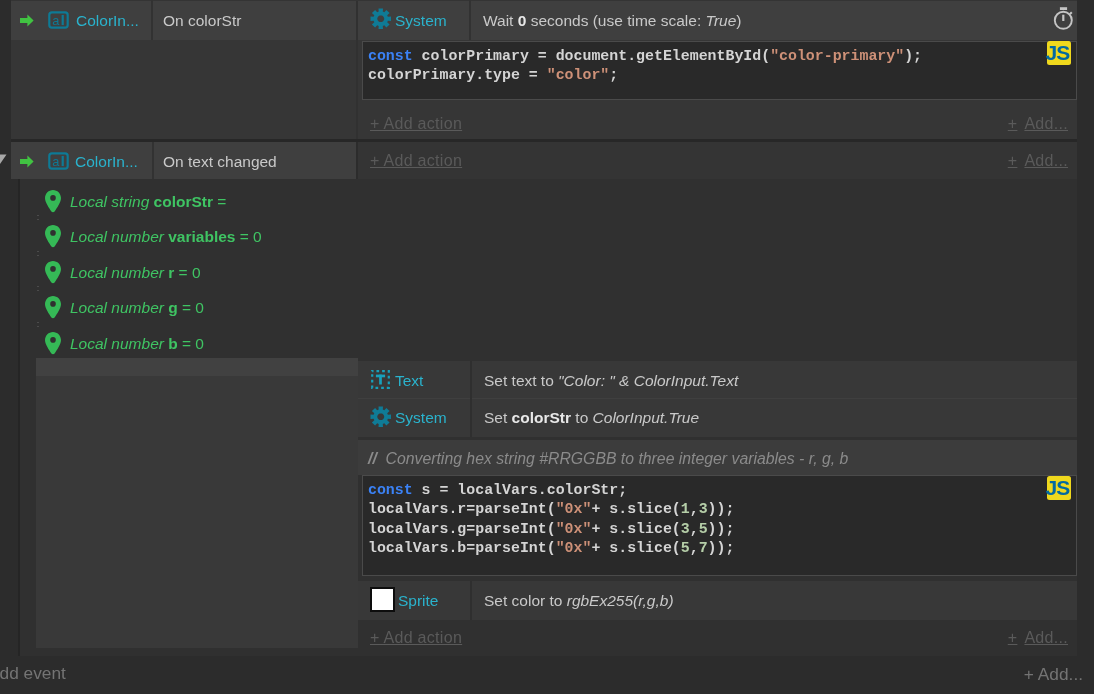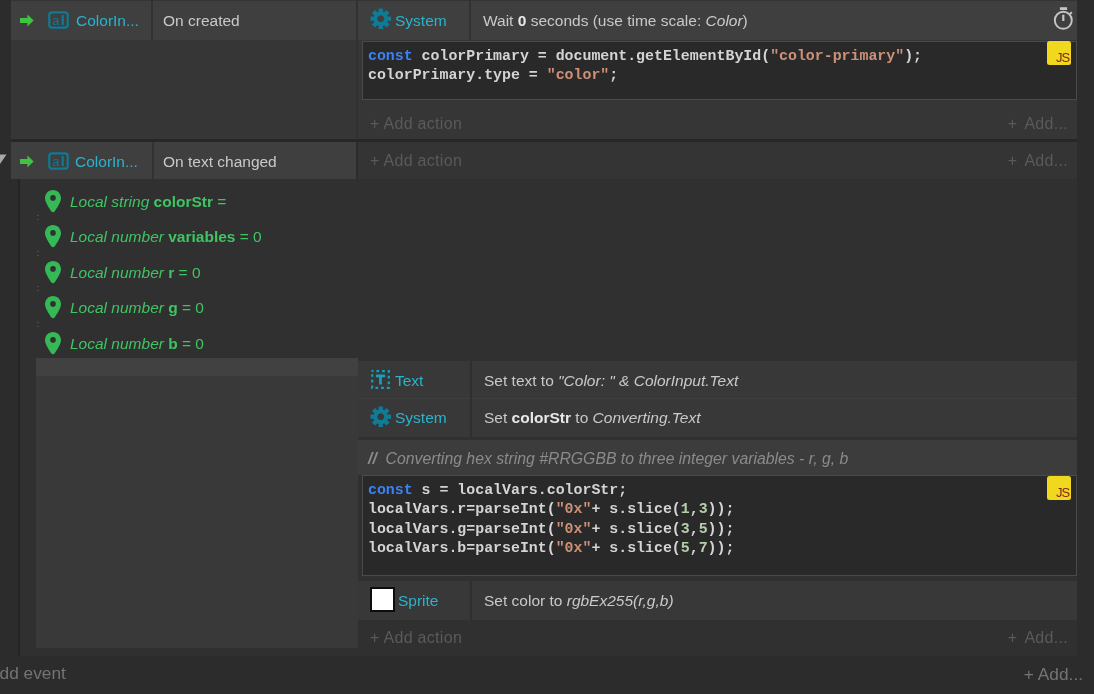--- a/index.html
+++ b/index.html
@@ -7,23 +7,23 @@
        font-family:"Liberation Sans",sans-serif;font-size:15.5px;color:#c9c9c9;}
   .abs{position:absolute;}
   .teal{color:#2ab3cd;}
   .hdr{background:#3f3f3f;}
   .body1{background:#363636;}
   .code{background:#292929;border:1px solid #4a4a4a;font-family:"Liberation Mono",monospace;
         font-size:14.9px;font-weight:700;line-height:19.4px;color:#d4d4d4;white-space:pre;}
   .kw{color:#3b82f6;font-weight:700;}
   .str{color:#ce9178;}
   .num{color:#b5cea8;}
-  .faint{color:#5a5a5a;font-size:16px;letter-spacing:0.3px;}
+  .faint{color:#5a5a5a;font-size:16px;letter-spacing:0.3px;text-decoration:underline;}
   .jsbadge{position:absolute;width:24px;height:24px;background:#efd81d;border-radius:2.5px;}
-  .jsbadge span{position:absolute;right:1.5px;bottom:0px;color:#7f1d1d;font-weight:normal;font-size:13px;letter-spacing:-0.8px;}
+  .jsbadge span{position:absolute;right:1.5px;bottom:0px;color:#0369a1;font-weight:bold;font-size:21px;letter-spacing:-0.8px;}
   .it{font-style:italic;}
   .b{font-weight:bold;color:#e8e8e8;}
   .green{color:#3fc463;}
 </style>
 </head>
 <body>
 
 <div class="abs body1" style="left:11px;top:0;width:1066px;height:139px;"></div>
 <div class="abs hdr" style="left:11px;top:0;width:1066px;height:40px;"></div>
 
@@ -34,28 +34,28 @@
 <svg class="abs" style="left:20px;top:14px;" width="14" height="13" viewBox="0 0 14 13">
     <polygon points="0,4.1 7.4,4.1 7.4,0.6 13.6,6.5 7.4,12.4 7.4,8.9 0,8.9" fill="#41c342"></polygon>
   </svg>
 <svg class="abs" style="left:48px;top:10.5px;" width="21" height="18" viewBox="0 0 21 18">
   <rect x="1.3" y="1.3" width="18.4" height="15.4" rx="2.6" fill="none" stroke="#0e7a95" stroke-width="2.2"></rect>
   <text x="4.3" y="13.6" font-family="Liberation Sans" font-size="12.8" fill="#0e7a95">a</text>
   <rect x="13.6" y="3.9" width="2.2" height="10.2" fill="#0e7a95"></rect>
 </svg>
 <div class="abs teal" style="left:76px;top:12px;">ColorIn...</div>
 <div class="abs" style="left:151px;top:0;width:2px;height:40px;background:#323232;"></div>
-<div class="abs" style="left:163px;top:12px;">On created</div>
+<div class="abs" style="left:163px;top:12px;">On colorStr</div>
 
 <svg class="abs" style="left:370px;top:8px;" width="21.5" height="21.5" viewBox="0 0 21.5 21.5">
     <path fill-rule="evenodd" fill="#0f7b96" d="M8.5 0.5L13.0 0.5L12.8 3.6L14.3 4.3L16.4 1.9L19.6 5.1L17.2 7.2L17.9 8.7L21.0 8.5L21.0 13.0L17.9 12.8L17.2 14.3L19.6 16.4L16.4 19.6L14.3 17.2L12.8 17.9L13.0 21.0L8.5 21.0L8.7 17.9L7.2 17.2L5.1 19.6L1.9 16.4L4.3 14.3L3.6 12.8L0.5 13.0L0.5 8.5L3.6 8.7L4.3 7.2L1.9 5.1L5.1 1.9L7.2 4.3L8.7 3.6Z M14.15 10.75L14.1 10.0L13.9 9.4L13.5 8.8L13.0 8.2L12.5 7.8L11.8 7.5L11.1 7.4L10.4 7.4L9.7 7.5L9.1 7.8L8.5 8.2L8.0 8.8L7.6 9.4L7.4 10.0L7.3 10.8L7.4 11.5L7.6 12.1L8.0 12.7L8.5 13.3L9.0 13.7L9.7 14.0L10.4 14.1L11.1 14.1L11.8 14.0L12.5 13.7L13.0 13.3L13.5 12.7L13.9 12.1L14.1 11.5L14.2 10.8Z"></path>
   </svg>
 <div class="abs teal" style="left:395px;top:12px;">System</div>
 <div class="abs" style="left:469px;top:0;width:2px;height:40px;background:#323232;"></div>
-<div class="abs" style="left:483px;top:12px;">Wait <span class="b">0</span> seconds (use time scale: <span class="it">Color</span>)</div>
+<div class="abs" style="left:483px;top:12px;">Wait <span class="b">0</span> seconds (use time scale: <span class="it">True</span>)</div>
 
 <svg class="abs" style="left:1051px;top:6px;" width="26" height="27" viewBox="0 0 26 27">
   <g stroke="#c4c4c4" fill="none">
     <circle cx="12.3" cy="14.3" r="8.5" stroke-width="1.9"></circle>
     <line x1="12.3" y1="8.7" x2="12.3" y2="15.0" stroke-width="2.2"></line>
     <line x1="8.9" y1="2.6" x2="16.1" y2="2.6" stroke-width="2.8"></line>
     <line x1="19.0" y1="8.0" x2="20.8" y2="6.2" stroke-width="2"></line>
   </g>
 </svg>
 
@@ -137,21 +137,21 @@
   <rect x="4.9" y="4.6" width="9.2" height="2.7" fill="#17a0bc"></rect>
   <rect x="8.15" y="4.6" width="2.7" height="9.9" fill="#17a0bc"></rect>
 </svg>
 <div class="abs teal" style="left:395px;top:372px;">Text</div>
 <div class="abs" style="left:484px;top:372px;">Set text to <span class="it">"Color: " &amp; ColorInput.Text</span></div>
 
 <svg class="abs" style="left:370px;top:405.5px;" width="21.5" height="21.5" viewBox="0 0 21.5 21.5">
     <path fill-rule="evenodd" fill="#0f7b96" d="M8.5 0.5L13.0 0.5L12.8 3.6L14.3 4.3L16.4 1.9L19.6 5.1L17.2 7.2L17.9 8.7L21.0 8.5L21.0 13.0L17.9 12.8L17.2 14.3L19.6 16.4L16.4 19.6L14.3 17.2L12.8 17.9L13.0 21.0L8.5 21.0L8.7 17.9L7.2 17.2L5.1 19.6L1.9 16.4L4.3 14.3L3.6 12.8L0.5 13.0L0.5 8.5L3.6 8.7L4.3 7.2L1.9 5.1L5.1 1.9L7.2 4.3L8.7 3.6Z M14.15 10.75L14.1 10.0L13.9 9.4L13.5 8.8L13.0 8.2L12.5 7.8L11.8 7.5L11.1 7.4L10.4 7.4L9.7 7.5L9.1 7.8L8.5 8.2L8.0 8.8L7.6 9.4L7.4 10.0L7.3 10.8L7.4 11.5L7.6 12.1L8.0 12.7L8.5 13.3L9.0 13.7L9.7 14.0L10.4 14.1L11.1 14.1L11.8 14.0L12.5 13.7L13.0 13.3L13.5 12.7L13.9 12.1L14.1 11.5L14.2 10.8Z"></path>
   </svg>
 <div class="abs teal" style="left:395px;top:409px;">System</div>
-<div class="abs" style="left:484px;top:409px;">Set <span class="b">colorStr</span> to <span class="it">Converting.Text</span></div>
+<div class="abs" style="left:484px;top:409px;">Set <span class="b">colorStr</span> to <span class="it">ColorInput.True</span></div>
 
 <div class="abs" style="left:358px;top:440px;width:719px;height:35px;background:#3c3c3c;"></div>
 <div class="abs it" style="left:368px;top:450px;color:#8b8b8b;font-size:15.8px;"><b>//</b>&nbsp; Converting hex string #RRGGBB to three integer variables - r, g, b</div>
 
 <div class="abs code" style="left:362px;top:475px;width:715px;height:101px;padding:5px 0 0 5px;box-sizing:border-box;"><span class="kw">const</span> s = localVars.colorStr;
 localVars.r=parseInt(<span class="str">"0x"</span>+ s.slice(<span class="num">1</span>,<span class="num">3</span>));
 localVars.g=parseInt(<span class="str">"0x"</span>+ s.slice(<span class="num">3</span>,<span class="num">5</span>));
 localVars.b=parseInt(<span class="str">"0x"</span>+ s.slice(<span class="num">5</span>,<span class="num">7</span>));</div>
 <div class="jsbadge" style="left:1047px;top:476px;">
     <span>JS</span>

